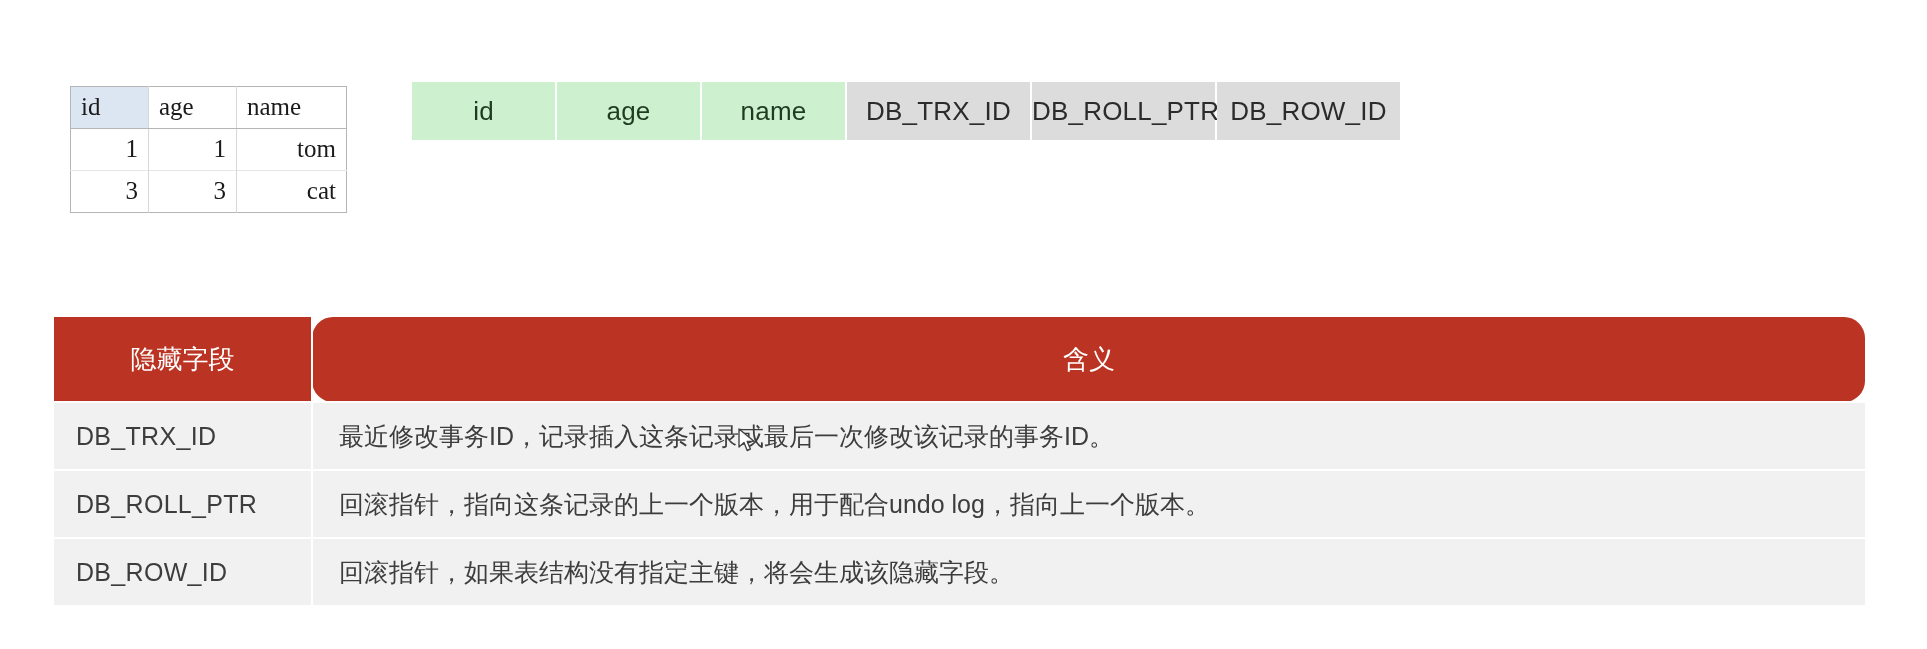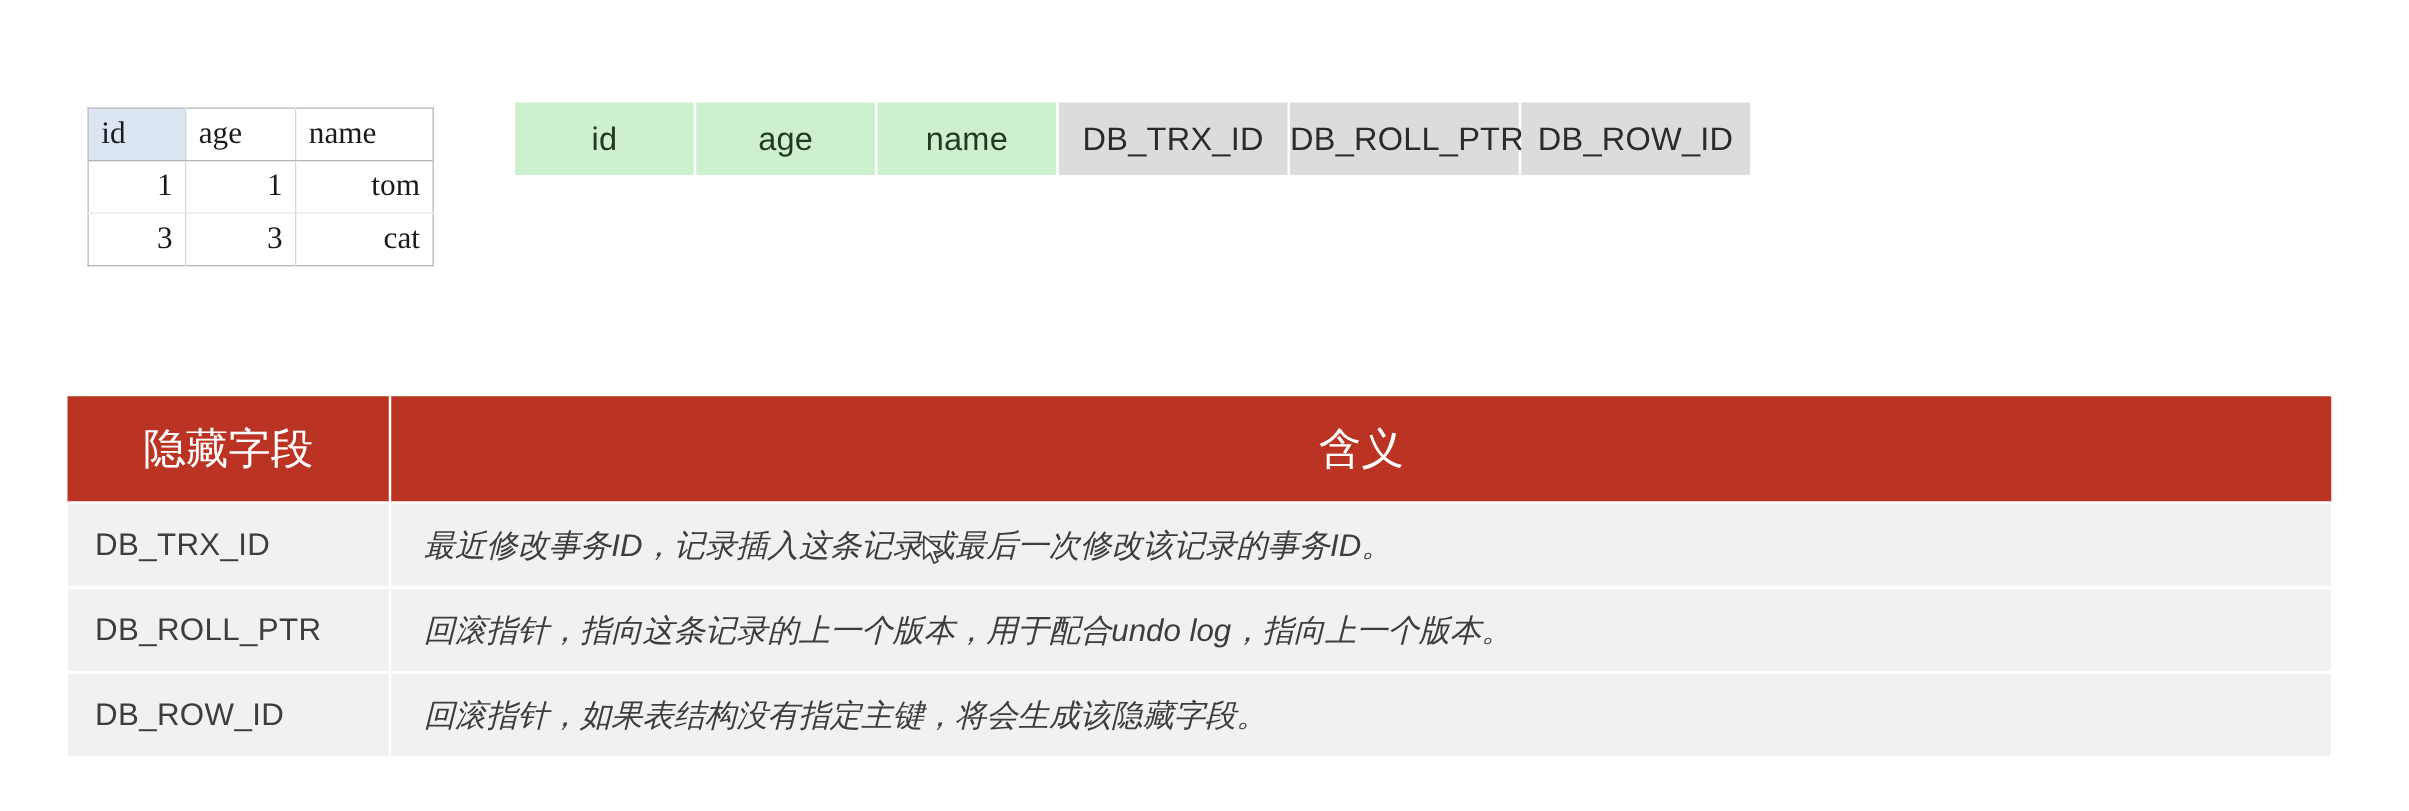--- a/index.html
+++ b/index.html
@@ -111,44 +111,44 @@
     table-layout: fixed;
     font-size: 25px;
     color: #3a3a3a;
   }
   #meaning-table col.c1 { width: 258px; }
   #meaning-table col.c2 { width: auto; }
 
   #meaning-table thead th {
     background: #bb3322;
     color: #ffffff;
-    font-size: 34px;
+    font-size: 26px;
     font-weight: normal;
     height: 84px;
     text-align: center;
     border-right: 2px solid #ffffff;
     padding: 0;
   }
   #meaning-table thead th:last-child {
     border-right: none;
+    border-radius: 21px;
   }
 
   #meaning-table tbody td {
     background: #f1f1f1;
     height: 66px;
     padding: 0 0 0 22px;
     border-top: 2px solid #ffffff;
     border-right: 2px solid #ffffff;
     vertical-align: middle;
     white-space: nowrap;
     overflow: hidden;
   }
   #meaning-table tbody td:last-child {
     border-right: none;
-    font-style: italic;
   }
   #meaning-table tbody td.field-cell {
     color: #3d3d3d;
     letter-spacing: 0.3px;
   }
   #meaning-table tbody td.meaning-cell {
     color: #3d3d3d;
     padding-left: 26px;
   }
 

